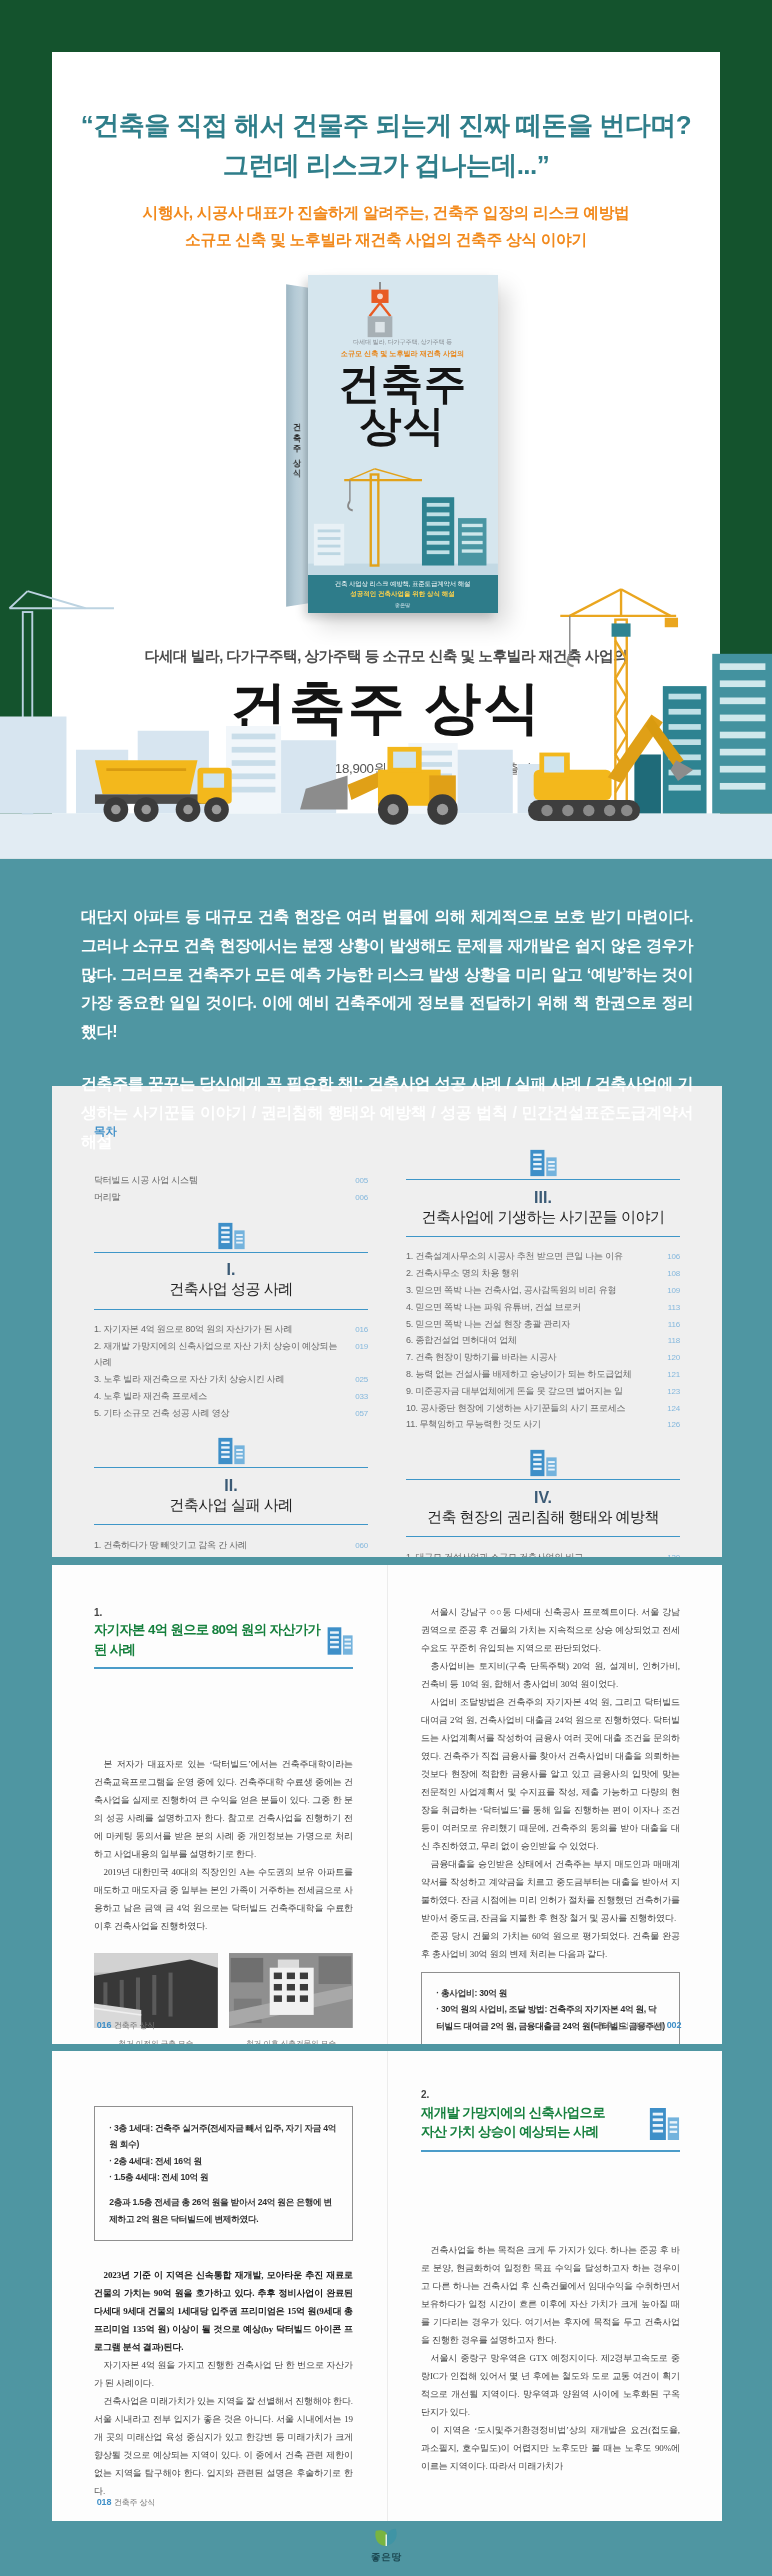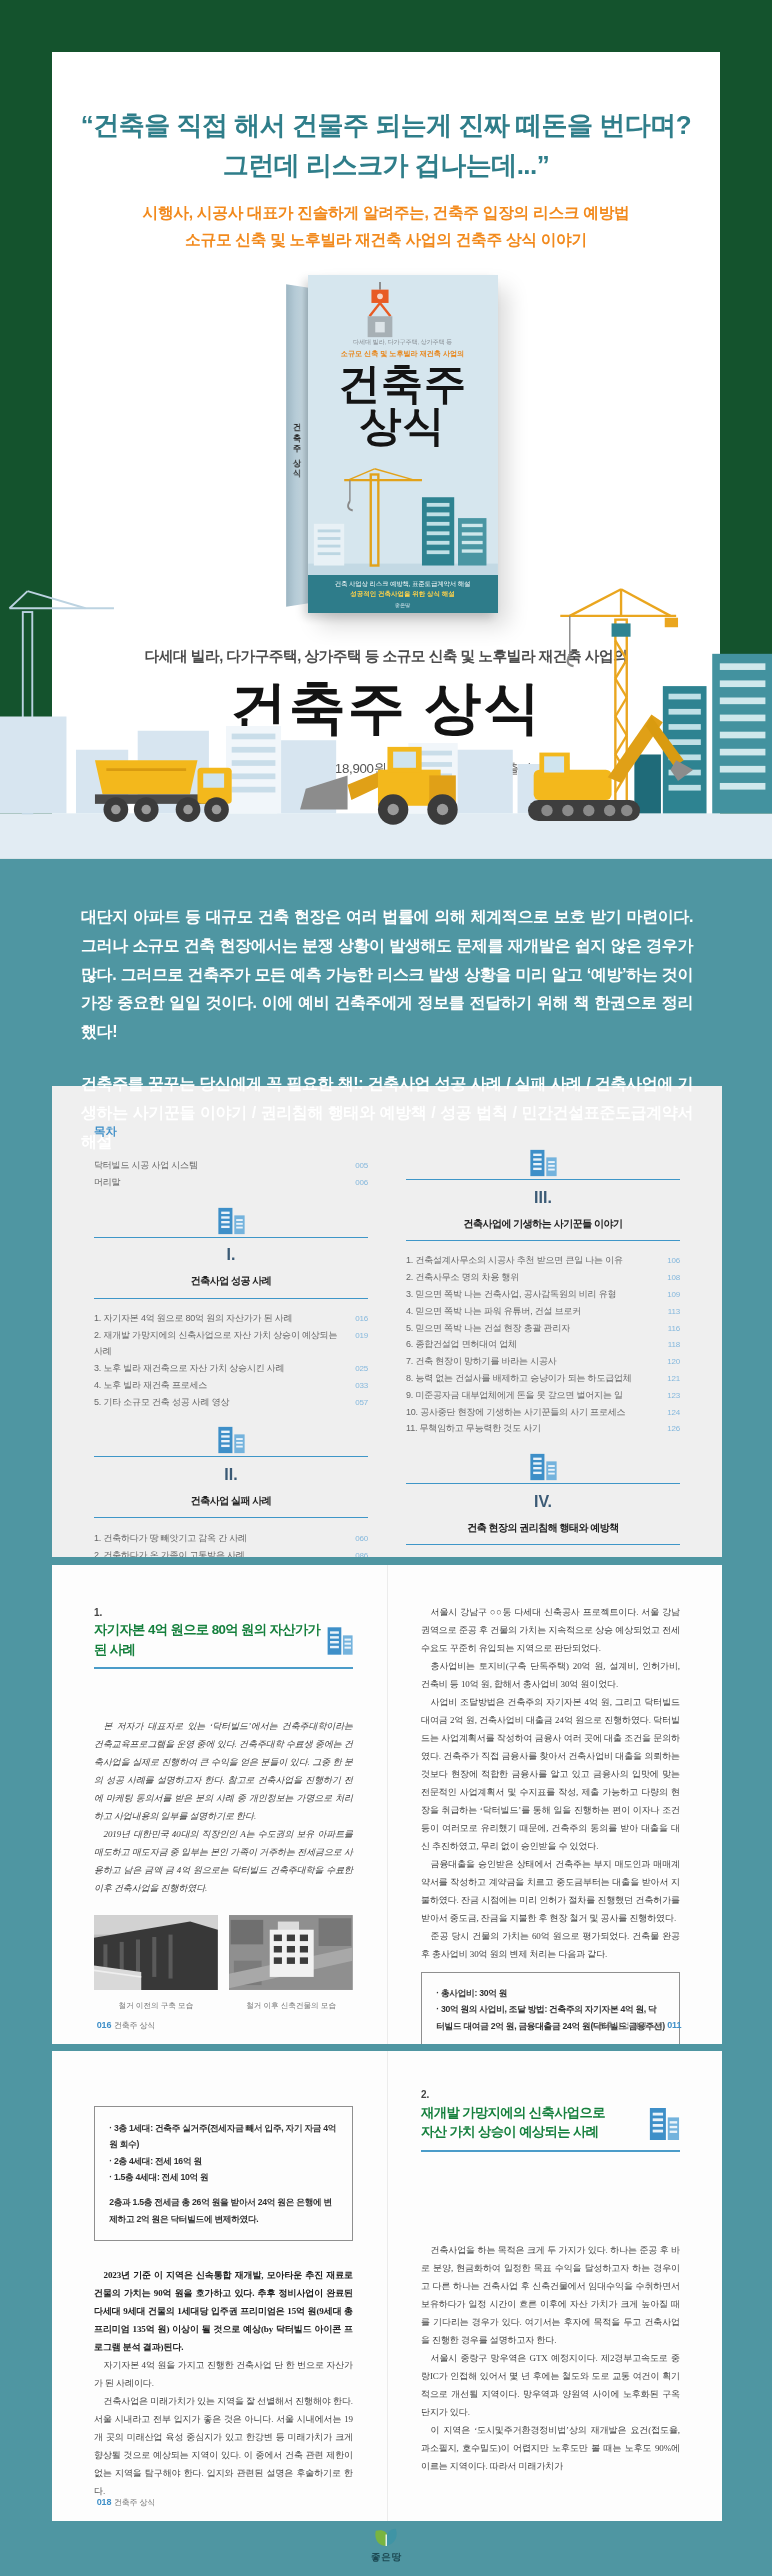--- a/index.html
+++ b/index.html
@@ -37,43 +37,43 @@
 
   
   .lower{background:#4f96a2;}
   .intro{box-sizing:border-box;height:227px;padding:44px 80px 0 81px;}
   .intro-p{margin:0 0 23px 0;font-size:16px;font-weight:700;color:#ffffff;line-height:1.8;letter-spacing:-0.4px;text-align:justify;}
 
   
   .toc-card{box-sizing:border-box;margin:0 51px 0 52px;height:471px;background:#efefef;padding:38px 42px 0 42px;overflow:hidden;display:flex;gap:38px;}
   .toc-col{width:50%;}
   .toc-label{font-size:11.4px;font-weight:800;color:#3e8fc8;}
-  .toc-front{margin-top:18px;}
+  .toc-front{margin-top:33px;}
   .toc-row{display:flex;justify-content:space-between;align-items:baseline;font-size:9px;color:#666;line-height:1.85;letter-spacing:-0.2px;}
   .toc-row .pg-num{color:#85b8dd;font-size:8px;flex:none;margin-left:7.6px;}
   .sec{position:relative;border-top:1.9px solid #3e96c8;margin-top:46px;padding-top:8.5px;text-align:center;}
   .sec .bicon{position:absolute;top:-32px;left:50%;transform:translateX(-50%);background:#efefef;padding:0 9.5px;line-height:0;}
   .sec-num{font-size:16px;font-weight:800;color:#3b5a75;}
-  .sec-title{font-size:10px;font-weight:700;color:#222;margin-top:10px;letter-spacing:-0.5px;}
+  .sec-title{font-size:15px;font-weight:400;color:#222;margin-top:1px;letter-spacing:-0.5px;}
   .sec-rule{border-bottom:1.9px solid #3e96c8;margin-top:9.5px;}
   .toc-items{margin-top:11.4px;}
   .first-sec{margin-top:55px;}
 
   
   .page-card{position:relative;box-sizing:border-box;margin:7.6px 51px 0 52px;height:479px;background:#fdfdfd;display:flex;overflow:hidden;}
   .page-card.s2{height:470px;}
   .page-card::before{content:'';position:absolute;left:50%;top:0;bottom:0;width:0.9px;background:#ececec;}
   .pg{position:relative;width:50%;box-sizing:border-box;padding:42px 34px 28.5px 42px;overflow:hidden;}
   .pg.right{padding:38px 42px 28.5px 34px;}
   .chap-head{border-bottom:2.4px solid #4a9cc9;padding-bottom:8.5px;display:flex;justify-content:space-between;align-items:flex-end;}
   .chap-num{font-size:10px;font-weight:700;color:#444;}
   .chap-title{font-size:13.3px;font-weight:800;color:#15803d;letter-spacing:-0.6px;margin-top:2.8px;line-height:1.45;}
   .serif{font-family:"Liberation Serif","DejaVu Serif",serif;font-size:9px;color:#3e3e3e;line-height:2.0;text-align:justify;letter-spacing:-0.1px;}
   .serif p{margin:0;text-indent:9.5px;}
-  .body-block{margin-top:48px;font-style:italic;}
+  .body-block{margin-top:86px;}
   .photos{margin-top:11.4px;display:flex;gap:11.4px;justify-content:center;}
   .caps{display:flex;gap:11.4px;justify-content:center;margin-top:4.7px;}
   .cap{width:144px;text-align:center;font-size:7.6px;color:#777;}
   .info-box{border:0.9px solid #8f8f8f;padding:12.3px 14.2px;margin-top:9px;font-size:8.7px;font-weight:700;color:#333;line-height:1.9;letter-spacing:-0.3px;}
   .info-box .bi{display:block;}
   .info-box .bi::before{content:"· ";}
   .box-note{margin-top:8.5px;font-weight:600;}
   .pfoot{position:absolute;bottom:13px;font-size:8px;color:#777;letter-spacing:-0.2px;}
   .pfoot.l{left:42px;}
   .pfoot.r{right:38px;}
@@ -565,21 +565,21 @@
             <p>금융대출을 승인받은 상태에서 건축주는 부지 매도인과 매매계약서를 작성하고 계약금을 치르고 중도금부터는 대출을 받아서 지불하였다. 잔금 시점에는 미리 인허가 절차를 진행했던 건축허가를 받아서 중도금, 잔금을 지불한 후 현장 철거 및 공사를 진행하였다.</p>
             <p>준공 당시 건물의 가치는 60억 원으로 평가되었다. 건축물 완공 후 총사업비 30억 원의 변제 처리는 다음과 같다.</p>
           </div>
         <div class="info-box">
           <span class="bi-wrap">
             
           <span class="bi">총사업비: 30억 원</span><span class="bi">30억 원의 사업비, 조달 방법: 건축주의 자기자본 4억 원, 닥터빌드 대여금 2억 원, 금융대출금 24억 원(닥터빌드 금융주선)</span></span>
           
           
         </div>
-        <div class="pfoot r"><span>I. 건축사업 성공 사례</span><b>011</b></div>
+        <div class="pfoot r"><span>I. 건축사업 성공 사례</span><b>002</b></div>
       </div>
     </div>
 
     <div class="page-card s2">
       <div class="pg">
         <div class="info-box" style="margin-top:13.3px;">
           <span>
             
           <span class="bi">3층 1세대: 건축주 실거주(전세자금 빼서 입주, 자기 자금 4억 원 회수)</span><span class="bi">2층 4세대: 전세 16억 원</span><span class="bi">1.5층 4세대: 전세 10억 원</span></span>
           <div class="box-note">2층과 1.5층 전세금 총 26억 원을 받아서 24억 원은 은행에 변제하고 2억 원은 닥터빌드에 변제하였다.</div>

